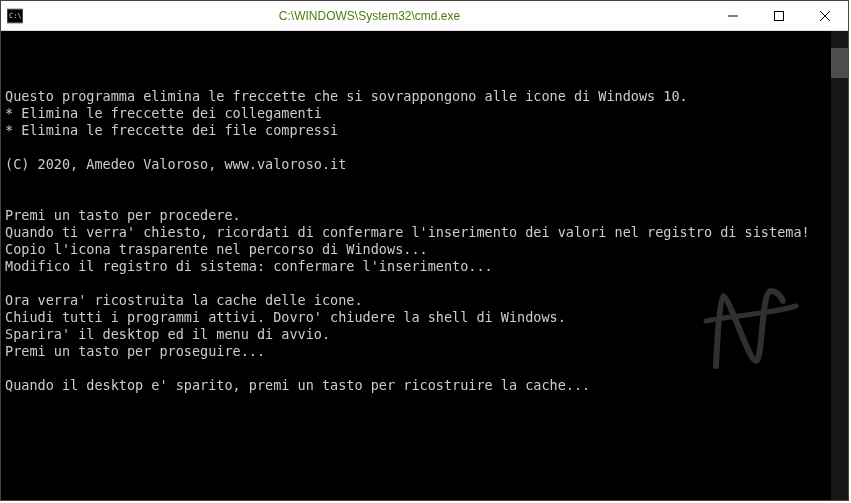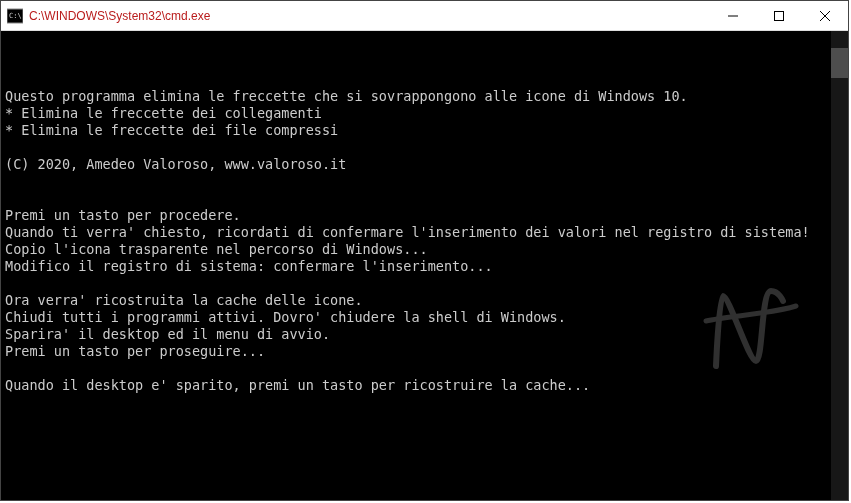--- a/index.html
+++ b/index.html
@@ -30,23 +30,24 @@
     width: 16px;
     height: 16px;
     margin-left: 6px;
     margin-right: 6px;
     display: flex;
     align-items: center;
     justify-content: center;
   }
   .titlebar .title {
     font-size: 12px;
-    color: #b91c1c;
+    color: #4d7c0f;
     flex: 1;
     white-space: nowrap;
+    text-align: center;
   }
   .titlebar .controls {
     display: flex;
     height: 100%;
   }
   .titlebar .btn {
     width: 46px;
     height: 100%;
     display: flex;
     align-items: center;

